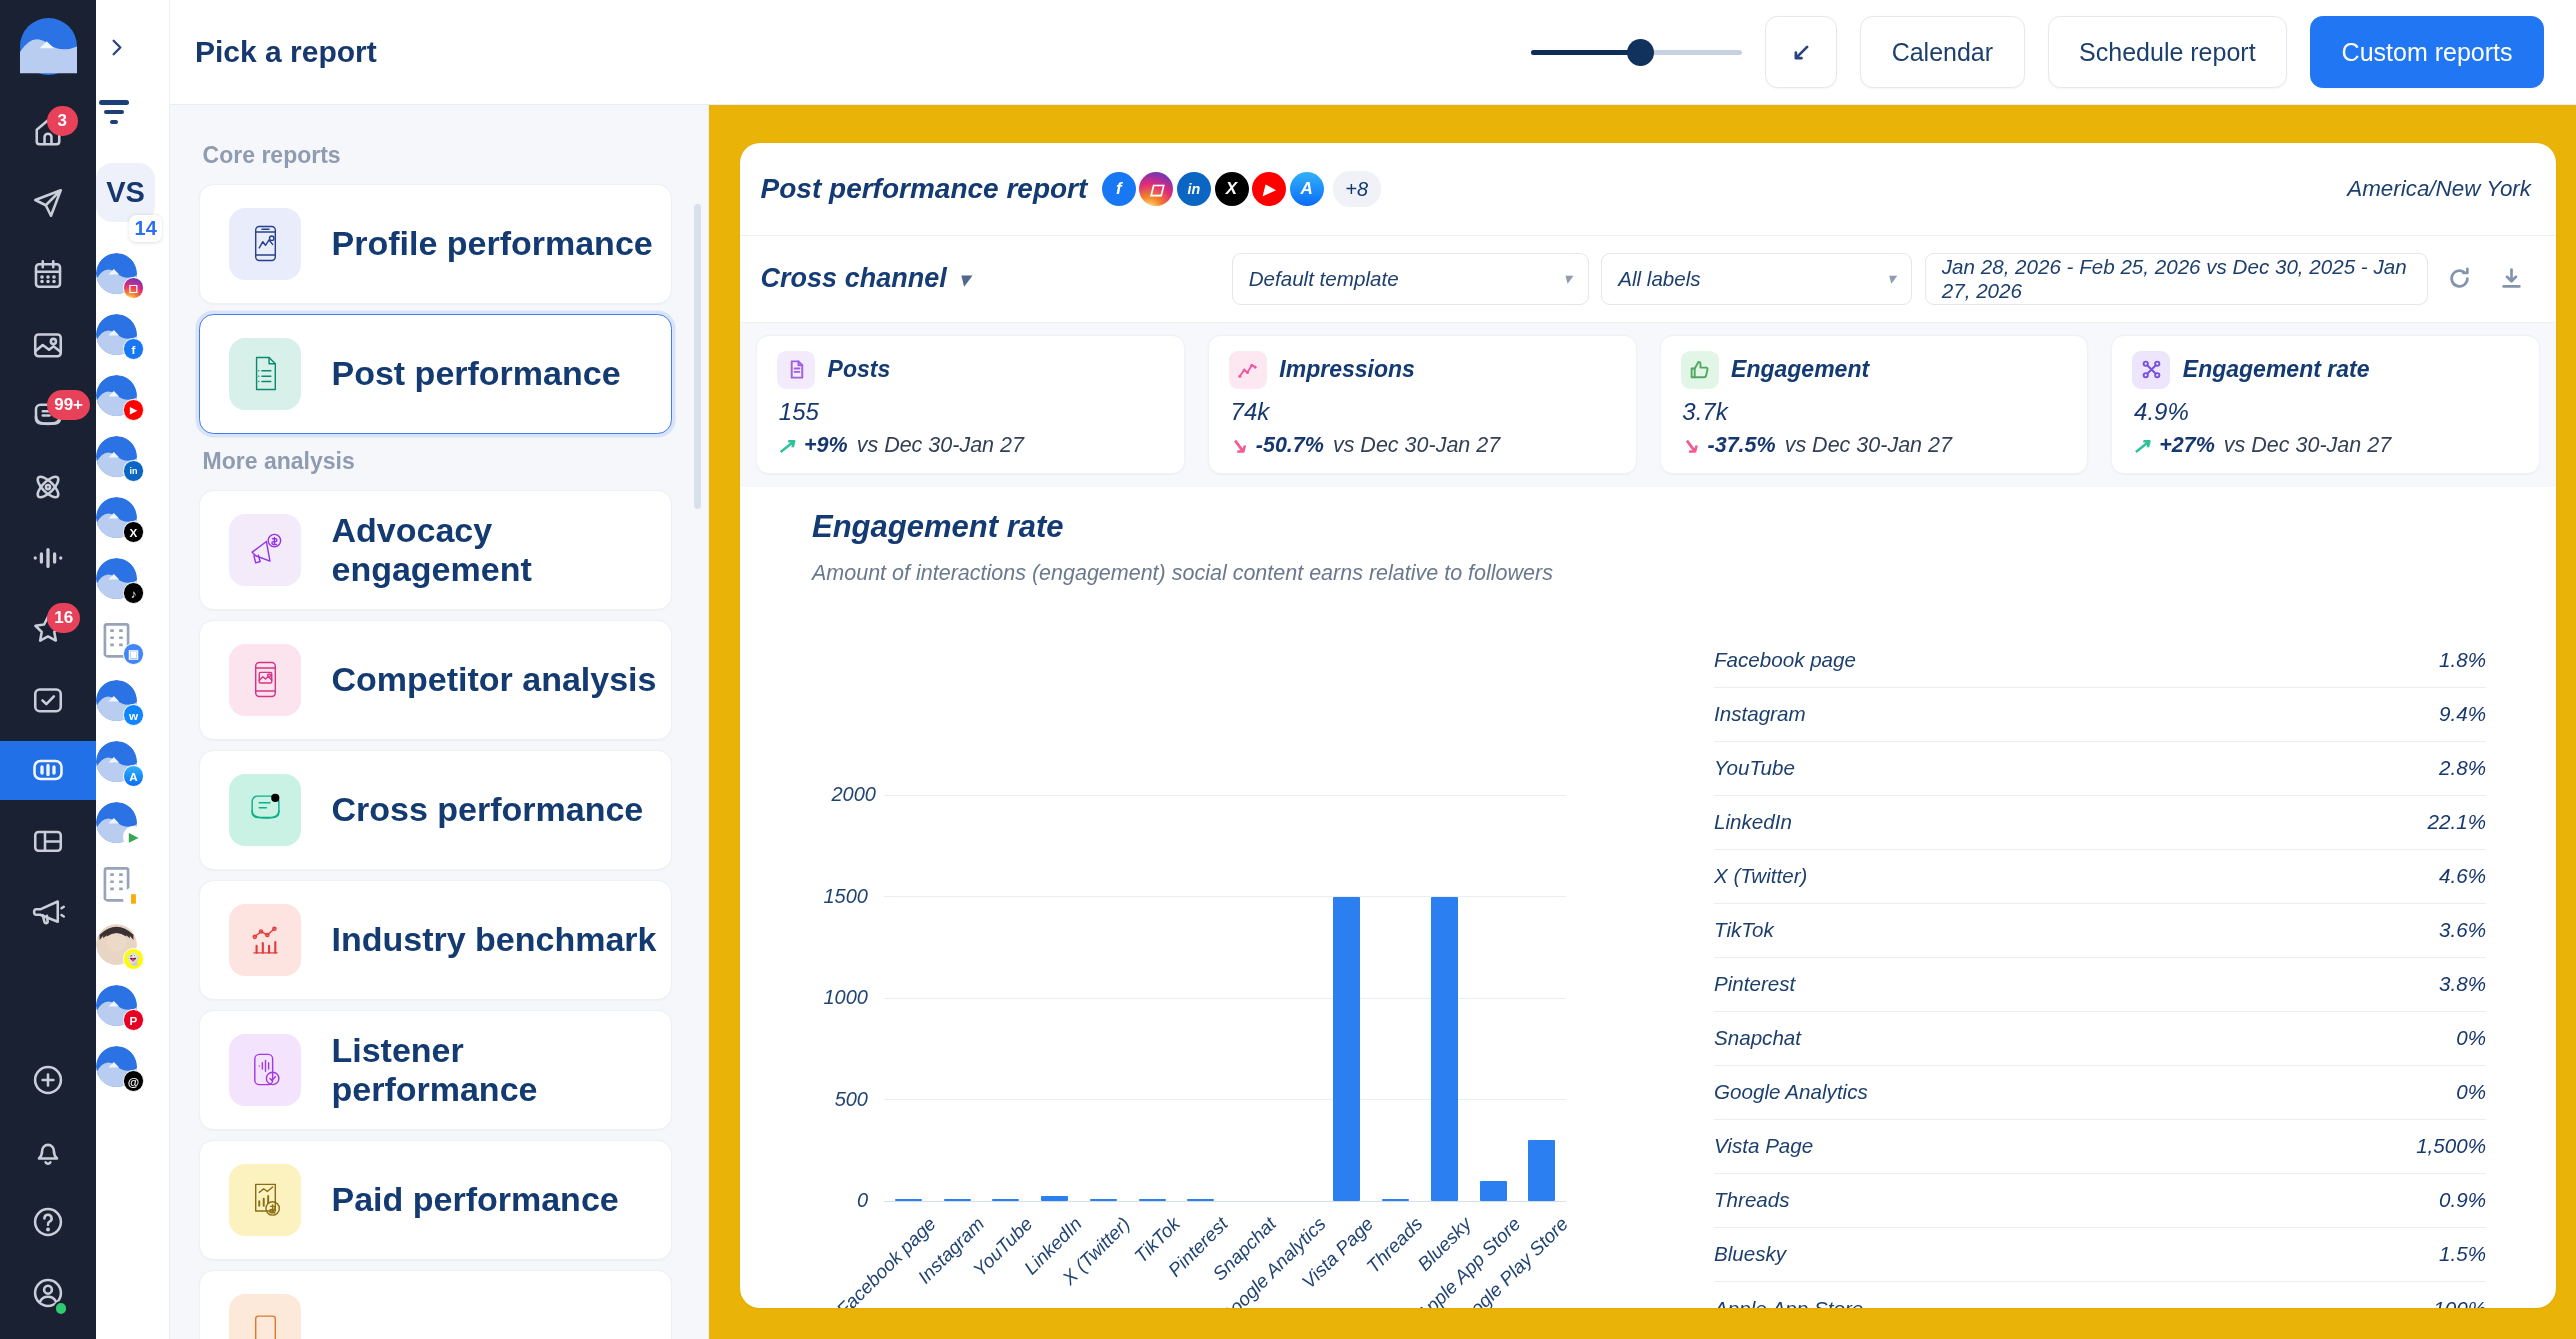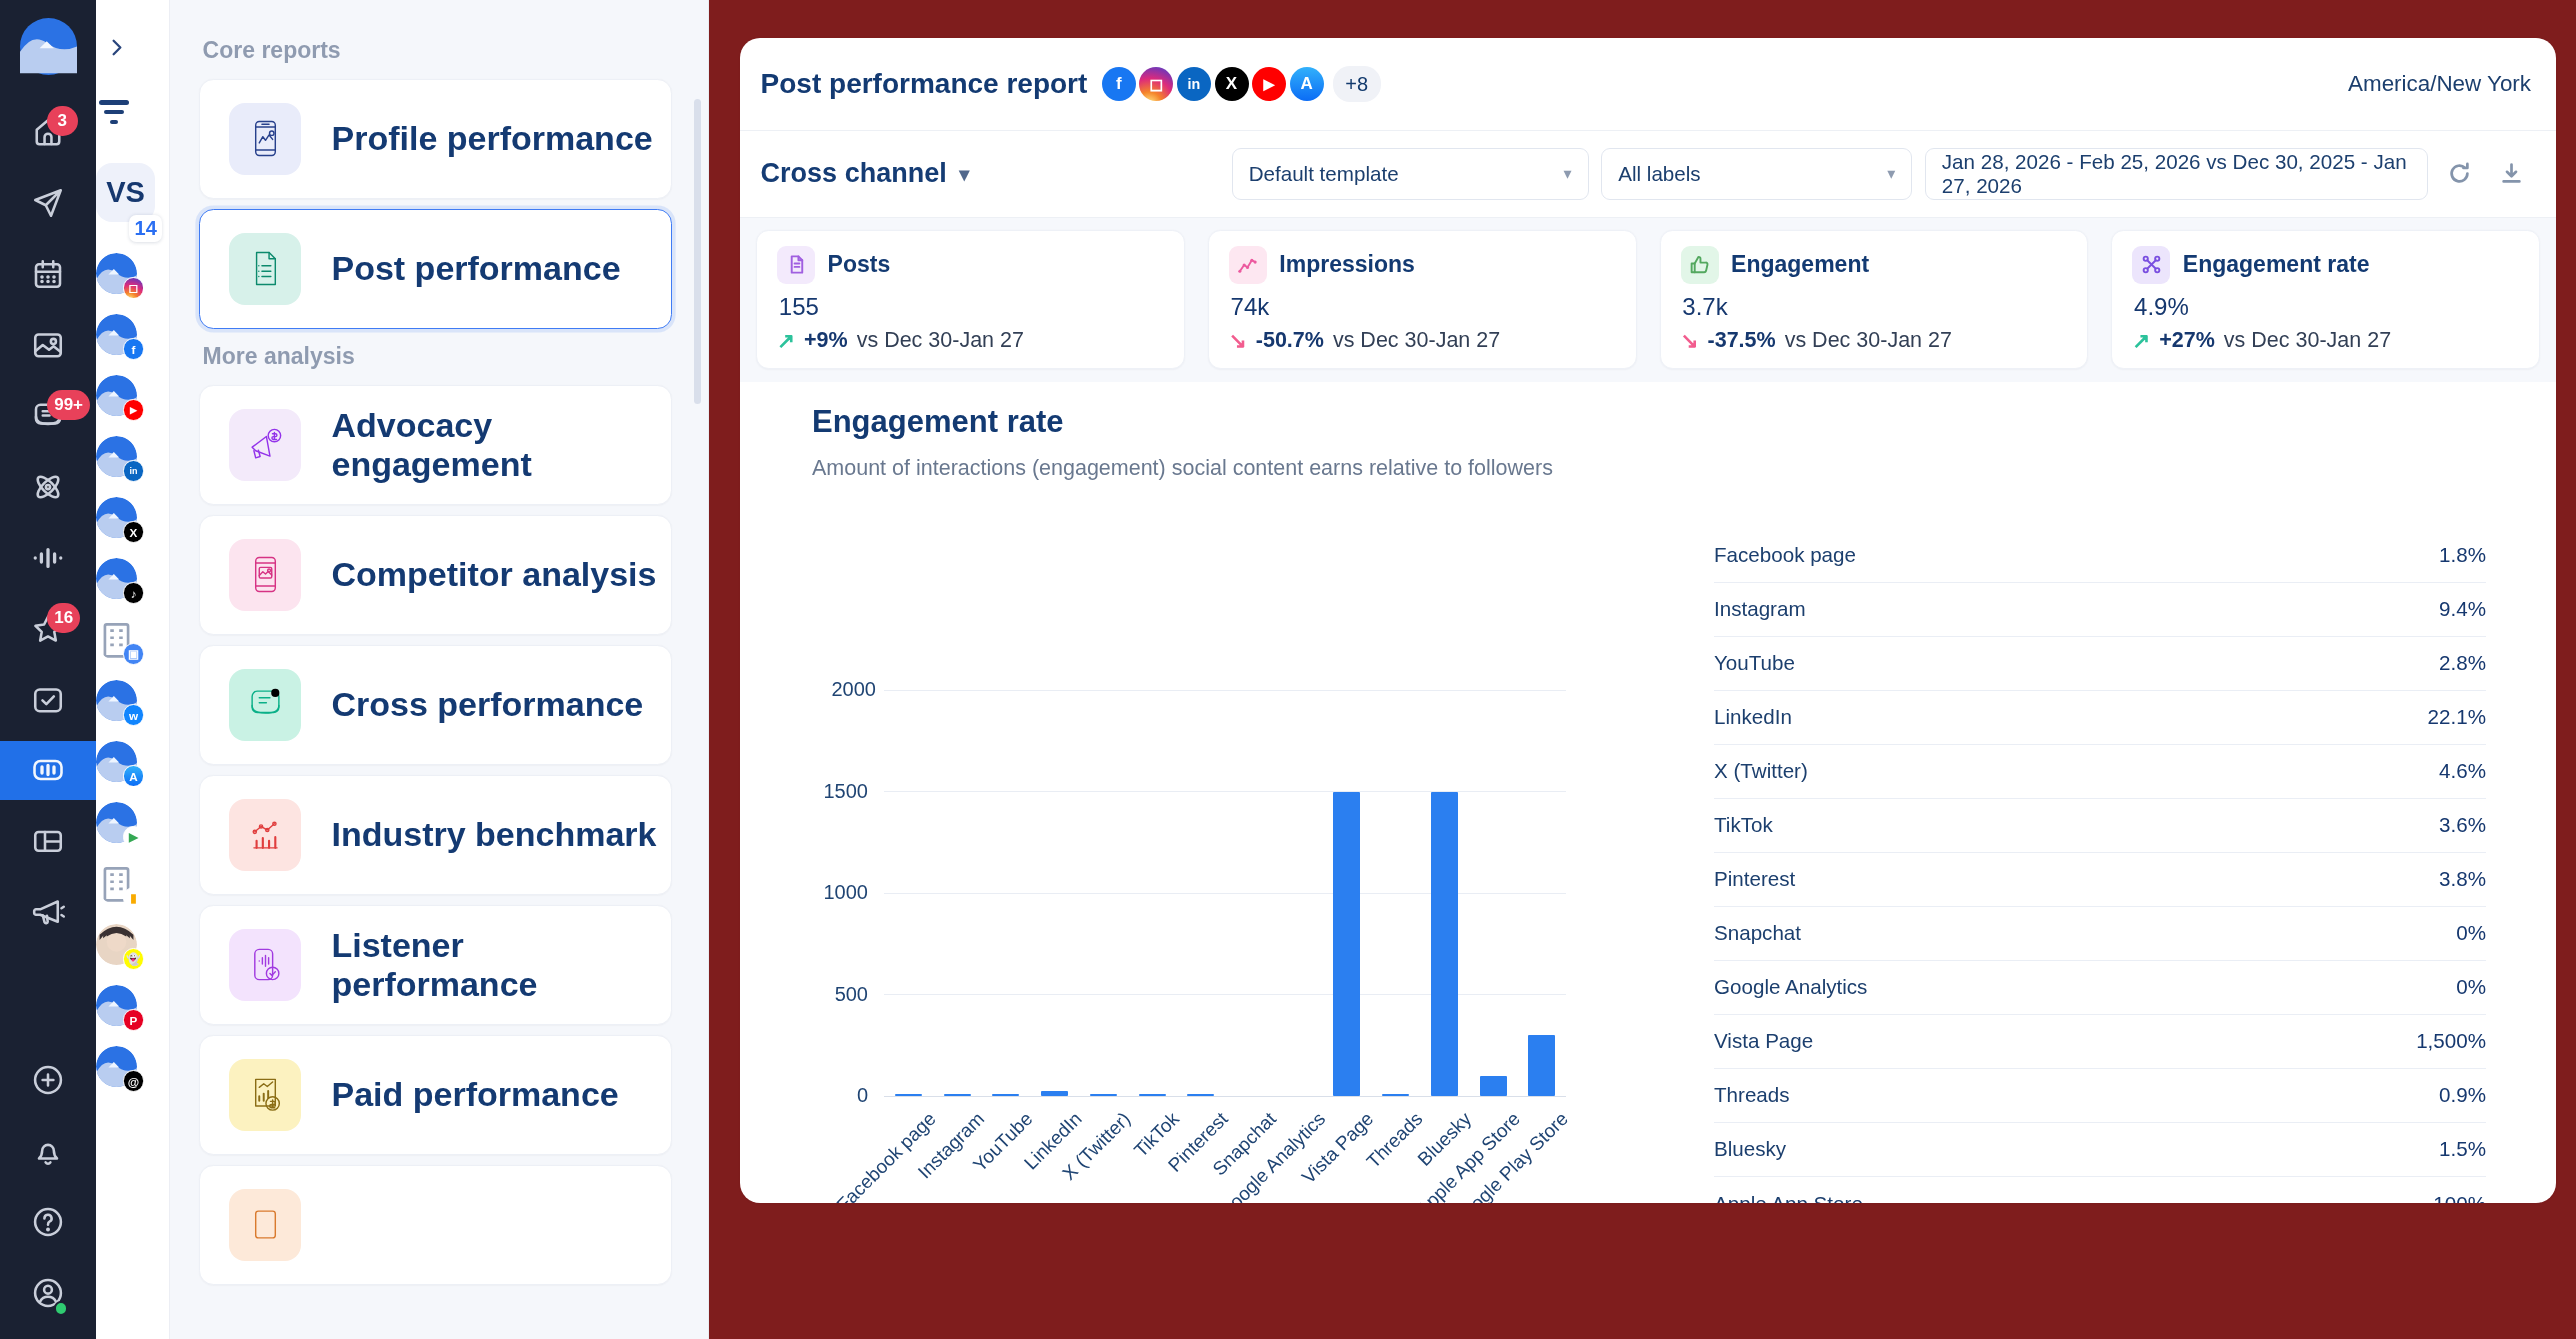--- a/index.html
+++ b/index.html
@@ -52,21 +52,21 @@
   .picker { width:539px; background:#f5f7fb; border-right:0.9px solid #e9ecf2; padding:23px 36px 0 29px; position:relative; overflow:hidden; flex:none; }
   .picker h3 { font-size:23px; color:#8f9bb0; font-weight:bold; margin:14.4px 0 14.4px 3.6px; }
   .pick-card { height:120px; background:#fff; border:0.9px solid #edf0f6; border-radius:14.4px; display:flex; align-items:center; margin-bottom:10px; cursor:pointer; box-shadow:0 0.9px 1.8px rgba(16,24,40,.03); }
   .pick-card.selected { border:1.8px solid #3f7bf4; box-shadow:0 0 0 3.6px rgba(63,123,244,.15); }
   .tile { width:72px; height:72px; border-radius:16px; margin-left:29px; display:flex; align-items:center; justify-content:center; flex:none; }
   .tile svg { width:41px; height:41px; fill:none; stroke-width:1.6; stroke-linecap:round; stroke-linejoin:round; }
   .pick-label { margin-left:30.5px; font-size:34px; font-weight:bold; color:#143a72; }
   .picker-scroll { position:absolute; right:7.2px; top:99px; width:7.2px; height:305px; background:#d9dfeb; border-radius:3.6px; }
 
   
-  .main { flex:1; background:#7f1d1d; min-width:0; }
+  .main { flex:1; background:#eab308; min-width:0;font-style:italic; }
   .report-card { margin:38px 20px 0 31px; height:1165px; background:#fff; border-radius:20px; overflow:hidden; box-shadow:0 0.9px 2.7px rgba(16,24,40,.05); display:flex; flex-direction:column; }
   .rep-head { height:92px; display:flex; align-items:center; padding:0 25px 0 20.6px; flex:none; }
   .rep-title { font-size:28px; font-weight:bold; color:#133a72; }
   .net-icons { display:flex; align-items:center; margin-left:14.4px; gap:3.6px; }
   .net { width:34px; height:34px; border-radius:50%; display:flex; align-items:center; justify-content:center; color:#fff; font-weight:bold; font-size:16px; }
   .more-pill { margin-left:9px; background:#f0f2f7; border-radius:17px; padding:6.3px 12.6px; font-size:20px; color:#123a6d; }
   .tz { margin-left:auto; font-size:22.4px; color:#1c3f6e; }
   .divider { height:0.9px; background:#edf0f5; flex:none; }
   .rep-controls { height:86px; display:flex; align-items:center; padding:0 25px 0 20.6px; gap:12.6px; flex:none; }
   .tab-label { font-size:27px; font-weight:bold; color:#153c74; display:flex; align-items:center; gap:12.6px; cursor:pointer; }
@@ -359,20 +359,38 @@
               <circle cx="23" cy="23" r="23" fill="#2b72e4"></circle>
               <path d="M0 30 Q10 12 22 22 T46 25 L46 46 L0 46 Z" fill="#b9cdf0"></path>
               <path d="M20 18 l6 6 -12 0 Z" fill="#eef5ff"></path>
             </svg></div>
           <span class="badge" style="background: rgb(0, 0, 0); color: rgb(255, 255, 255); font-size: 11.7px;">@</span>
         </div>
       </div>
   </div>
 
   <div class="content">
+    <div class="topbar">
+      <div class="page-title">Pick a report</div>
+      <div class="topbar-right">
+        <div class="zoom-slider">
+          <div class="track"></div>
+            <div class="fill"></div>
+            <div class="thumb"></div>
+        </div>
+        <button class="btn icon-btn">
+          <svg viewBox="0 0 24 24">
+              <path d="M17 7 L7 17 M7 17 l0 -5 M7 17 l5 0"></path>
+            </svg>
+        </button>
+        <button class="btn">Calendar</button>
+        <button class="btn">Schedule report</button>
+        <button class="btn primary">Custom reports</button>
+      </div>
+    </div>
 
     <div class="body-row">
 
       <div class="picker" id="picker">
         <div class="picker-scroll"></div>
       <h3>Core reports</h3>
           <div class="pick-card">
             <div class="tile" style="background: rgb(233, 236, 250);">
               <svg viewBox="0 0 46 46" style="stroke:#27408c">
                 <rect x="12" y="4" width="22" height="38" rx="4"></rect>

